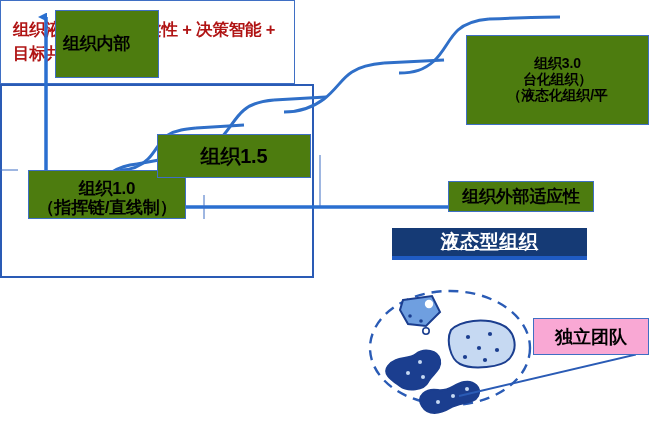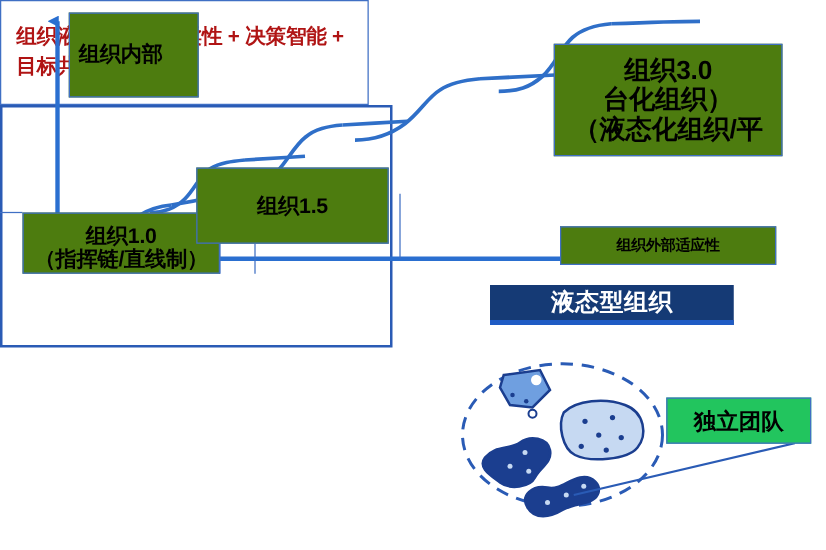--- a/index.html
+++ b/index.html
@@ -37,30 +37,30 @@
 
   
   #y-axis-label-box {
     left: 55px; top: 10px; width: 104px; height: 68px;
     font-size: 17px;
     justify-content: flex-start;
     text-align: left;
     padding-left: 7px;
   }
   #x-axis-label-box {
-    left: 448px; top: 181px; width: 173px; height: 31px;
-    font-size: 12px;
+    left: 448px; top: 181px; width: 146px; height: 31px;
+    font-size: 17px;
     text-align: center;
   }
 
   
-  #stage-box-0 { left: 18px;  top: 170px; width: 158px; height: 49px; font-size: 17px; align-items:flex-end; padding-bottom:1px;}
-  #stage-box-1 { left: 157px; top: 134px; width: 154px; height: 61px; font-size: 17px; }
+  #stage-box-0 { left: 28px;  top: 170px; width: 158px; height: 49px; font-size: 17px; align-items:flex-end; padding-bottom:1px;}
+  #stage-box-1 { left: 157px; top: 134px; width: 154px; height: 44px; font-size: 20px; }
   #stage-box-2 { left: 281px; top: 96px;  width: 154px; height: 59px; font-size: 17px; }
-  #stage-box-3 { left: 443px; top: 35px;  width: 183px; height: 90px; font-size: 21px; }
+  #stage-box-3 { left: 466px; top: 35px;  width: 183px; height: 90px; font-size: 14px; }
 
   .obox .ln { display: block; white-space: nowrap; }
 
   
   #formula-box {
     left: 14px; top: 282px; width: 295px; height: 84px;
     border: 1px solid #3f6fc4;
     background: #ffffff;
     box-sizing: border-box;
     display: flex;
@@ -91,26 +91,27 @@
     border-bottom: 4px solid #1f5bc4;
     box-sizing: border-box;
     color: #ffffff;
     font-size: 19px;
     font-weight: bold;
     letter-spacing: 0.5px;
     display: flex;
     align-items: center;
     justify-content: center;
     z-index: 8;
+    text-decoration: underline;
   }
   #team-label-box {
     position: absolute;
     left: 533px; top: 318px; width: 116px; height: 37px;
     border: 1px solid #3f6fc4;
-    background: #22c55e;
+    background: #f9a8d4;
     box-sizing: border-box;
     display: flex;
     align-items: center;
     justify-content: center;
     color: #000;
     font-weight: bold;
     font-size: 18px;
     z-index: 9;
   }
 

